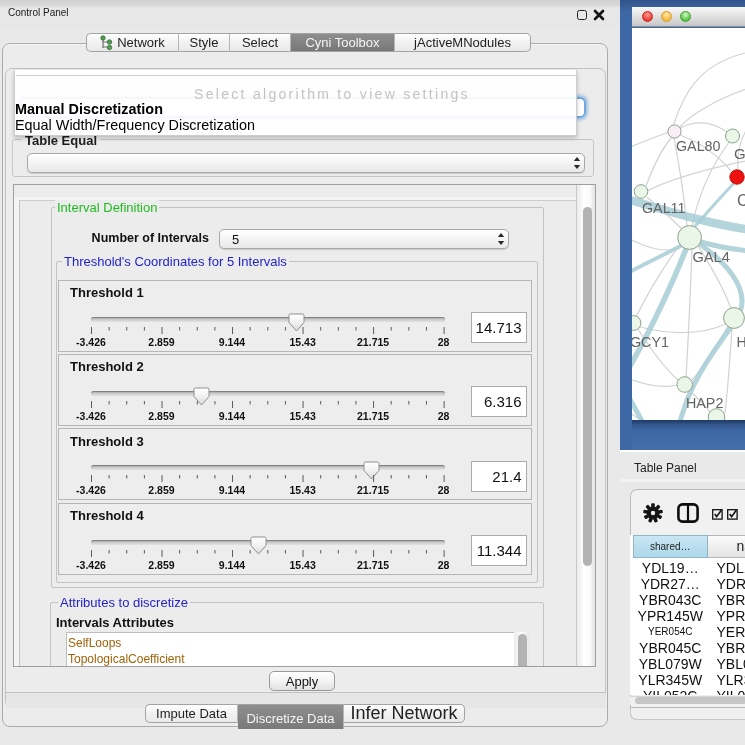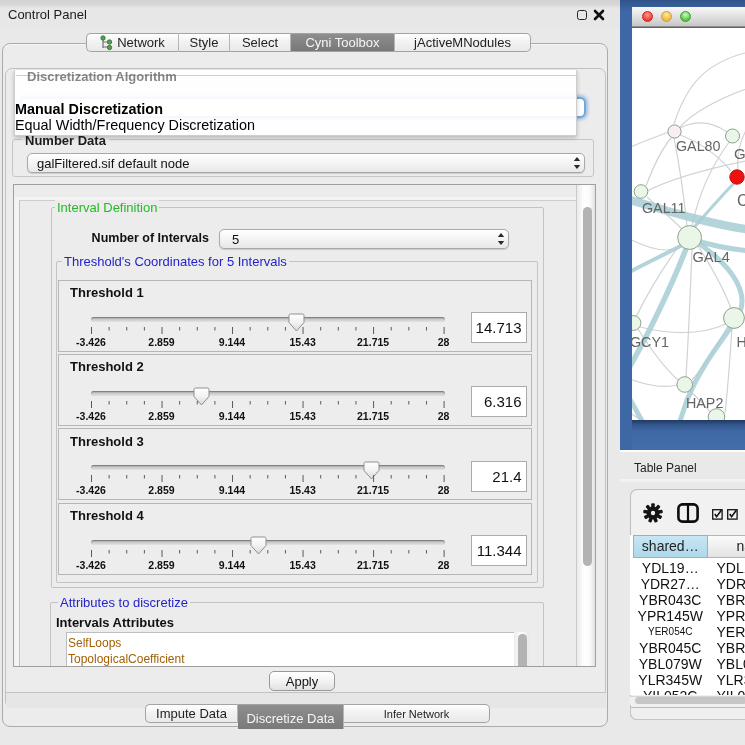--- a/index.html
+++ b/index.html
@@ -3,49 +3,48 @@
 <style>
 *{margin:0;padding:0;box-sizing:border-box}
 html,body{width:745px;height:745px;overflow:hidden;background:#e9e9e9;
  font-family:"Liberation Sans",sans-serif;-webkit-font-smoothing:antialiased}
 .a{position:absolute}
 </style></head>
 <body>
 
 <div class="a" style="left:0;top:0;width:620px;height:745px;background:#e9e9e9">
 <div class="a" style="left:0;top:0;width:620px;height:28px;background:linear-gradient(#d2d2d2 0px,#d8d8d8 5px,#e7e7e7 8px,#e7e7e7 28px)"></div>
-<div class="a" style="left:8px;top:7px;font-size:13px;color:#1b1b1b">Control Panel</div>
+<div class="a" style="left:8px;top:7px;font-size:10px;color:#1b1b1b">Control Panel</div>
 <div class="a" style="left:577px;top:10px;width:10px;height:10px;border:1.6px solid #222;border-radius:2.5px"></div>
 <svg class="a" style="left:593px;top:9px" width="12" height="12" viewBox="0 0 12 12">
       <path d="M2 2 L10 10 M10 2 L2 10" stroke="#111" stroke-width="2.6" stroke-linecap="round"></path>
     </svg>
 <div class="a" style="left:2px;top:43px;width:606px;height:684px;border:1px solid #ababab;border-radius:8px;background:#ececec;box-shadow:inset 0 1px 0 #f6f6f6"></div>
 <div class="a" style="left:5px;top:68px;width:601px;height:640px;border:1px solid #c2c2c2;border-radius:7px;background:#ececec"></div>
 <div class="a" style="left:86px;top:33px;width:93px;height:19px;background:linear-gradient(#ffffff,#f2f2f2 45%,#e9e9e9);border-top-left-radius:5px;border-bottom-left-radius:5px;border-top:1px solid #a3a3a3;border-bottom:1px solid #a3a3a3;border-left:1px solid #a3a3a3;border-right:1px solid #b5b5b5;display:flex;align-items:center;justify-content:center;font-size:13px;color:#222;white-space:nowrap"><svg width="13" height="16" viewBox="0 0 13 16" style="margin-right:4px">
         <path d="M3 3 V13 M3 7 H9 M3 12 H9" stroke="#707070" stroke-width="1.2" fill="none"></path>
         <circle cx="3" cy="3" r="2.2" fill="#55a055" stroke="#2d6b2d" stroke-width="0.8"></circle>
         <circle cx="9.5" cy="7" r="2.2" fill="#55a055" stroke="#2d6b2d" stroke-width="0.8"></circle>
         <circle cx="9.5" cy="12.5" r="2.2" fill="#55a055" stroke="#2d6b2d" stroke-width="0.8"></circle>
       </svg>Network</div>
 <div class="a" style="left:179px;top:33px;width:51px;height:19px;background:linear-gradient(#ffffff,#f2f2f2 45%,#e9e9e9);border-top:1px solid #a3a3a3;border-bottom:1px solid #a3a3a3;border-right:1px solid #b5b5b5;display:flex;align-items:center;justify-content:center;font-size:13px;color:#222;white-space:nowrap">Style</div>
 <div class="a" style="left:230px;top:33px;width:61px;height:19px;background:linear-gradient(#ffffff,#f2f2f2 45%,#e9e9e9);border-top:1px solid #a3a3a3;border-bottom:1px solid #a3a3a3;border-right:1px solid #b5b5b5;display:flex;align-items:center;justify-content:center;font-size:13px;color:#222;white-space:nowrap">Select</div>
 <div class="a" style="left:291px;top:33px;width:104px;height:19px;background:linear-gradient(#8e8e8e,#787878);border-top:1px solid #a3a3a3;border-bottom:1px solid #a3a3a3;border-right:1px solid #b5b5b5;display:flex;align-items:center;justify-content:center;font-size:13px;color:#f5f5f5;white-space:nowrap">Cyni Toolbox</div>
 <div class="a" style="left:395px;top:33px;width:136px;height:19px;background:linear-gradient(#ffffff,#f2f2f2 45%,#e9e9e9);border-top-right-radius:5px;border-bottom-right-radius:5px;border-top:1px solid #a3a3a3;border-bottom:1px solid #a3a3a3;border-right:1px solid #a3a3a3;display:flex;align-items:center;justify-content:center;font-size:13px;color:#222;white-space:nowrap">jActiveMNodules</div>
 <div class="a" style="left:12px;top:139px;width:582px;height:38px;border:1px solid #c6c6c6;border-radius:3px"></div>
-<div class="a" style="left:22px;top:133px;padding:0 3px;background:#ececec;font-size:13px;font-weight:bold;color:#1d1d1d">Number Data</div>
+<div class="a" style="left:22px;top:133px;padding:0 3px;background:#ececec;font-size:13px;font-weight:bold;color:#1d1d1d">Table Equal</div>
 <div class="a" style="left:27px;top:153px;width:558px;height:20px;background:linear-gradient(#ffffff,#f4f4f4 50%,#e8e8e8);border:1px solid #a9a9a9;border-radius:5px;box-shadow:0 1px 1px rgba(0,0,0,.15)"></div>
-<div class="a" style="left:37px;top:156px;font-size:13px;color:#111">galFiltered.sif default node</div>
 <svg class="a" style="left:572px;top:156px" width="10" height="14" viewBox="0 0 10 14">
       <path d="M5 1 L8.2 5 H1.8 Z" fill="#2a2a2a"></path>
       <path d="M5 13 L1.8 9 H8.2 Z" fill="#2a2a2a"></path>
     </svg>
 <div class="a" style="left:20px;top:97px;width:566px;height:21px;background:#fff;border:2px solid #74a8dc;border-radius:6px;box-shadow:0 0 3px 1.5px rgba(100,160,220,.55)"></div>
 <div class="a" style="left:14px;top:70px;width:563px;height:66px;background:rgba(255,255,255,.93);border:1px solid #cdcdcd;border-top:none;box-shadow:0 2px 4px rgba(0,0,0,.22);border-radius:1px"></div>
 <div class="a" style="left:16px;top:75px;width:560px;height:1px;background:rgba(150,150,150,.45)"></div>
-<div class="a" style="left:27px;top:69px;font-size:13px;font-weight:bold;color:rgba(55,55,55,.60)">Discretization Algorithm</div>
+<div class="a" style="left:194px;top:86px;font-size:14px;color:#c3c3c3;letter-spacing:2.3px">Select algorithm to view settings</div>
 <div class="a" style="left:15px;top:117px;font-size:14.4px;color:#000">Equal Width/Frequency Discretization</div>
 <div class="a" style="left:15px;top:101px;font-size:14.4px;font-weight:bold;color:#000">Manual Discretization</div>
 <div class="a" style="left:13px;top:184px;width:583px;height:483px;border:1px solid #9f9f9f;background:#ececec"></div>
 <div class="a" style="left:576px;top:185px;width:19px;height:481px;background:linear-gradient(90deg,#eaeaea,#ffffff 40%,#fbfbfb 70%,#e2e2e2);border-left:1px solid #c9c9c9"></div>
 <div class="a" style="left:582.5px;top:207px;width:9px;height:359px;background:#b3b3b3;border-radius:5px"></div>
 <div class="a" style="left:14px;top:185px;width:562px;height:481px;overflow:hidden">
 <div class="a" style="left:0;top:12px;width:562px;height:481px">
 <div class="a" style="left:0;top:0;width:5px;height:481px;background:#f4f4f4"></div>
 <div class="a" style="left:0;top:0;width:562px;height:2.5px;background:#f4f4f4"></div>
 <div class="a" style="left:5px;top:2.5px;width:1px;height:478px;background:#c2c2c2"></div>
@@ -173,21 +172,21 @@
 <div class="a" style="left:52px;top:435px;width:462px;height:47px;background:#fff;border-top:1px solid #bdbdbd;border-left:1px solid #bdbdbd"></div>
 <div class="a" style="left:54px;top:438px;font-size:12px;color:#a16207;line-height:16px">SelfLoops<br>TopologicalCoefficient<br>BetweennessCentrality</div>
 <div class="a" style="left:500px;top:435px;width:14.5px;height:47px;background:linear-gradient(90deg,#ededed,#fdfdfd 50%,#e8e8e8)"></div>
 <div class="a" style="left:504px;top:437px;width:9px;height:42px;background:#b3b3b3;border-radius:4.5px"></div>
 </div>
     </div>
 <div class="a" style="left:269px;top:671px;width:66px;height:20px;background:linear-gradient(#ffffff,#f3f3f3 50%,#e2e2e2);border:1px solid #999;border-radius:5px;display:flex;align-items:center;justify-content:center;font-size:13px;color:#111">Apply</div>
 <div class="a" style="left:6px;top:692px;width:600px;height:16px;border-top:1px solid #c2c2c2;background:#e6e6e6"></div>
 <div class="a" style="left:145px;top:704px;width:93px;height:19px;background:linear-gradient(#ffffff,#f2f2f2 45%,#e9e9e9);border-top-left-radius:5px;border-bottom-left-radius:5px;border-top:1px solid #a3a3a3;border-bottom:1px solid #a3a3a3;border-left:1px solid #a3a3a3;border-right:1px solid #b5b5b5;display:flex;align-items:center;justify-content:center;font-size:13px;color:#222;white-space:nowrap">Impute Data</div>
 <div class="a" style="left:238px;top:704px;width:106px;height:28px;background:linear-gradient(#8e8e8e,#787878);border-top:1px solid #a3a3a3;border-bottom:1px solid #a3a3a3;border-right:1px solid #b5b5b5;display:flex;align-items:center;justify-content:center;font-size:13px;color:#f5f5f5;white-space:nowrap">Discretize Data</div>
-<div class="a" style="left:344px;top:704px;width:146px;height:19px;background:linear-gradient(#ffffff,#f2f2f2 45%,#e9e9e9);border-top-right-radius:5px;border-bottom-right-radius:5px;border-top:1px solid #a3a3a3;border-bottom:1px solid #a3a3a3;border-right:1px solid #a3a3a3;display:flex;align-items:center;justify-content:center;font-size:11px;color:#222;white-space:nowrap">Infer Network</div>
+<div class="a" style="left:344px;top:704px;width:121px;height:19px;background:linear-gradient(#ffffff,#f2f2f2 45%,#e9e9e9);border-top-right-radius:5px;border-bottom-right-radius:5px;border-top:1px solid #a3a3a3;border-bottom:1px solid #a3a3a3;border-right:1px solid #a3a3a3;display:flex;align-items:center;justify-content:center;font-size:18px;color:#222;white-space:nowrap">Infer Network</div>
 <div class="a" style="left:0;top:729px;width:620px;height:16px;background:#e9e9e9"></div>
 </div>
 <div class="a" style="left:620px;top:0;width:125px;height:745px;background:#e9e9e9">
 <div class="a" style="left:0;top:0;width:125px;height:450px;background:linear-gradient(#31538a,#3e68a5 12px,#3e68a5)"></div>
 <div class="a" style="left:12px;top:7px;width:113px;height:20px;background:linear-gradient(#f8f8f8,#dedede 55%,#c7c7c7);border-bottom:1px solid #8e8e8e"></div>
 <div class="a" style="left:22.0px;top:11px;width:11px;height:11px;border-radius:50%;background:radial-gradient(circle at 50% 30%, #ff9a94, #ea3c31 70%);border:1px solid #ce2318"></div>
 <div class="a" style="left:41.0px;top:11px;width:11px;height:11px;border-radius:50%;background:radial-gradient(circle at 50% 30%, #ffe9a8, #f5b63c 70%);border:1px solid #d89c26"></div>
 <div class="a" style="left:60.0px;top:11px;width:11px;height:11px;border-radius:50%;background:radial-gradient(circle at 50% 30%, #d2f8c8, #52c43f 70%);border:1px solid #3da02c"></div>
 <div class="a" style="left:12px;top:27.5px;width:117px;height:392.5px;background:#fff;overflow:hidden">
 <svg width="113" height="393" viewBox="0 0 113 393">
@@ -273,21 +272,21 @@
     </svg>
 <svg class="a" style="left:92px;top:509px" width="26" height="11" viewBox="0 0 26 11">
 <g fill="none" stroke="#111" stroke-width="1.3">
 <rect x="0.7" y="0.7" width="9.4" height="9.4"></rect>
         <rect x="15.7" y="0.7" width="9.4" height="9.4"></rect>
 <path d="M2.8 5 L4.6 7.6 L9.3 1.2" stroke-width="1.6"></path>
         <path d="M17.8 5 L19.6 7.6 L24.3 1.2" stroke-width="1.6"></path>
 </g>
     </svg>
 <div class="a" style="left:10px;top:534.5px;width:115px;height:160px;background:#fff;overflow:hidden">
-<div class="a" style="left:3px;top:0;width:74.5px;height:23px;background:linear-gradient(#c8e6f3,#add8ea);border:1px solid #92b4c4;display:flex;align-items:center;justify-content:center;font-size:14px;color:#222">shared…</div>
+<div class="a" style="left:3px;top:0;width:74.5px;height:23px;background:linear-gradient(#c8e6f3,#add8ea);border:1px solid #92b4c4;display:flex;align-items:center;justify-content:center;font-size:10px;color:#222">shared…</div>
 <div class="a" style="left:77.5px;top:0;width:60px;height:23px;background:linear-gradient(#fbfbfb,#e3e3e3);border:1px solid #b5b5b5;border-left:none;display:flex;align-items:center;padding-left:29px;font-size:14px;color:#222">na</div>
 <div class="a" style="left:3px;top:25px;width:74.5px;height:16px;display:flex;align-items:center;justify-content:center;font-size:14px;color:#111;white-space:nowrap">YDL19…</div>
 <div class="a" style="left:86.5px;top:25px;height:16px;display:flex;align-items:center;font-size:14px;color:#111;white-space:nowrap">YDL19</div>
 <div class="a" style="left:3px;top:41px;width:74.5px;height:16px;display:flex;align-items:center;justify-content:center;font-size:14px;color:#111;white-space:nowrap">YDR27…</div>
 <div class="a" style="left:86.5px;top:41px;height:16px;display:flex;align-items:center;font-size:14px;color:#111;white-space:nowrap">YDR27</div>
 <div class="a" style="left:3px;top:57px;width:74.5px;height:16px;display:flex;align-items:center;justify-content:center;font-size:14px;color:#111;white-space:nowrap">YBR043C</div>
 <div class="a" style="left:86.5px;top:57px;height:16px;display:flex;align-items:center;font-size:14px;color:#111;white-space:nowrap">YBR04</div>
 <div class="a" style="left:3px;top:73px;width:74.5px;height:16px;display:flex;align-items:center;justify-content:center;font-size:14px;color:#111;white-space:nowrap">YPR145W</div>
 <div class="a" style="left:86.5px;top:73px;height:16px;display:flex;align-items:center;font-size:14px;color:#111;white-space:nowrap">YPR14</div>
 <div class="a" style="left:3px;top:89px;width:74.5px;height:16px;display:flex;align-items:center;justify-content:center;font-size:10px;color:#111;white-space:nowrap">YER054C</div>

